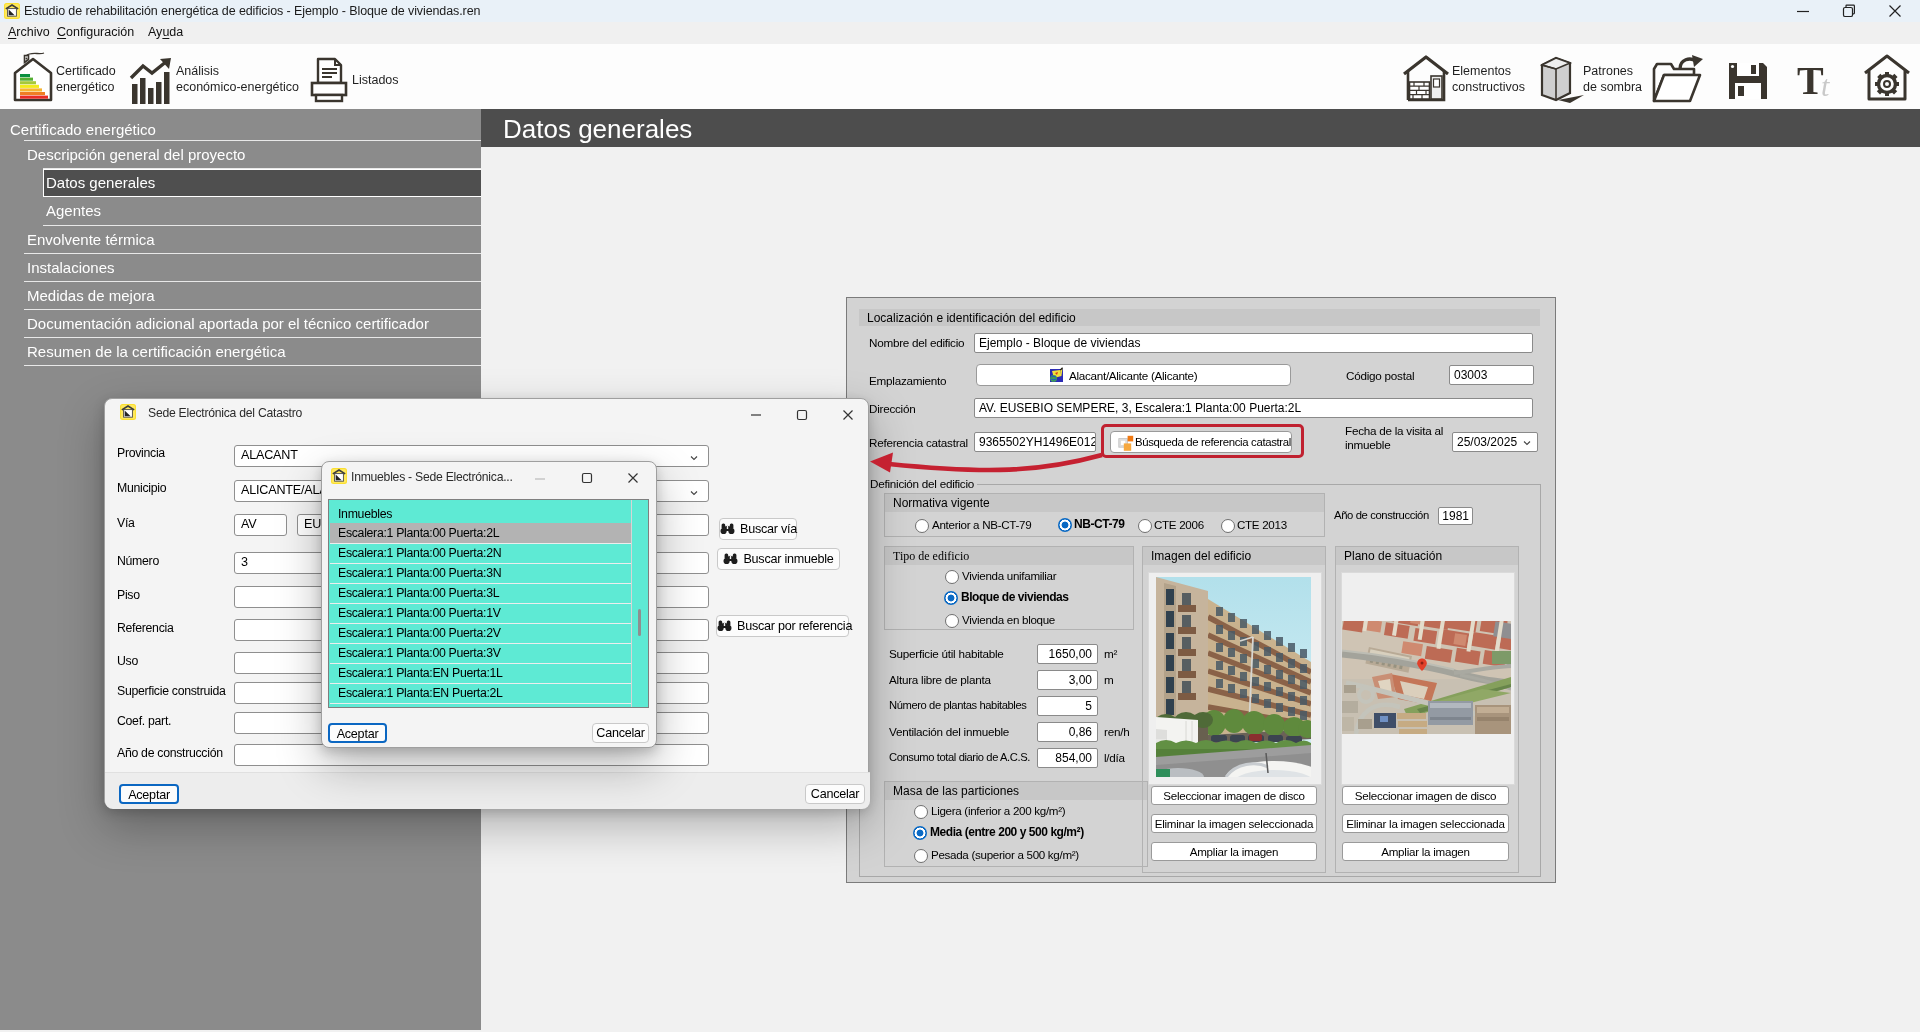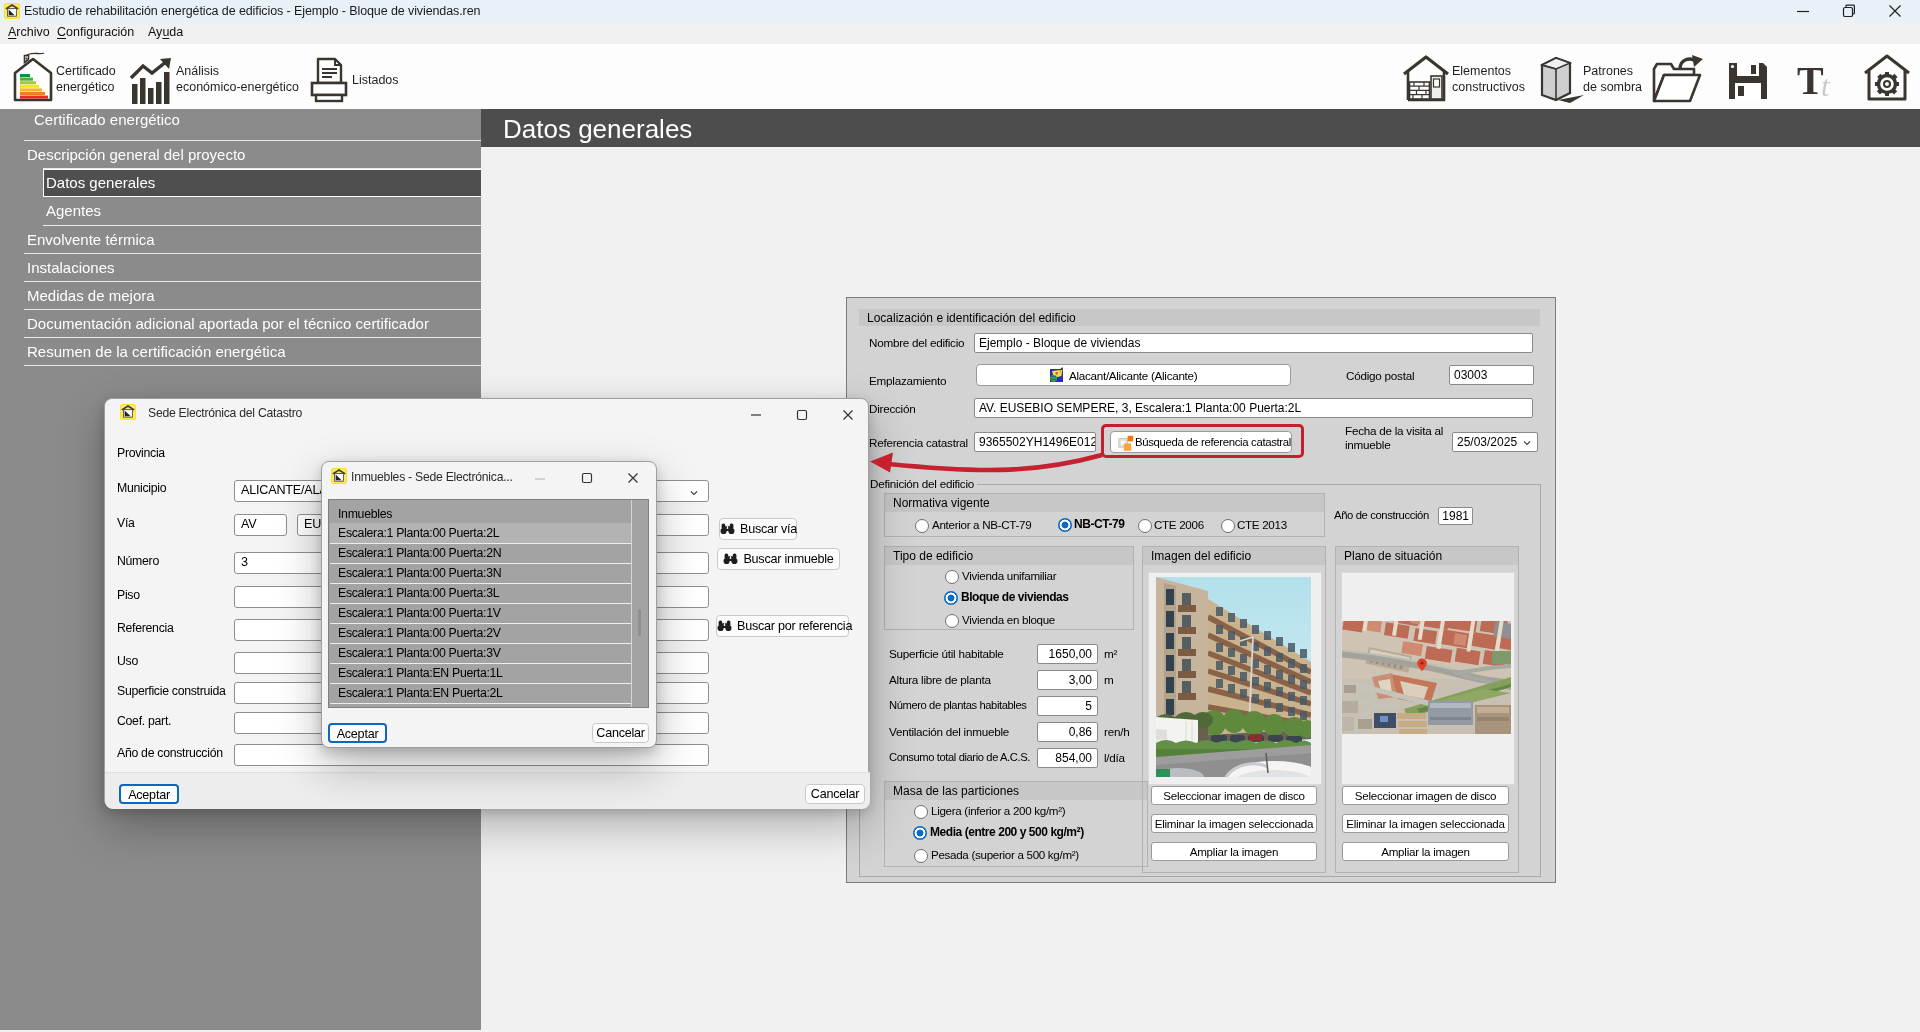--- a/index.html
+++ b/index.html
@@ -163,21 +163,21 @@
             <rect x="33" y="31" width="5" height="4"></rect>
           <rect x="17" y="23.5" width="4.5" height="4.5" transform="rotate(45 19 26)"></rect>
           <rect x="31" y="23.5" width="4.5" height="4.5" transform="rotate(45 33 26)"></rect>
           <rect x="17" y="38" width="4.5" height="4.5" transform="rotate(45 19 40)"></rect>
           <rect x="31" y="38" width="4.5" height="4.5" transform="rotate(45 33 40)"></rect>
         </g>
       </g>
     </svg>
   </div>
   <div class="abs" id="sidebar">
-    <span class="snav" style="left:10px;top:2px;margin-left:24px;">Certificado energético</span>
+    <span class="snav" style="left:10px;top:12px;">Certificado energético</span>
     <div class="ssep" style="left:24px;top:31px;width:457px;"></div>
     <span class="snav" style="left:27px;top:37px;">Descripción general del proyecto</span>
     <div class="ssep" style="left:43px;top:59px;width:438px;"></div>
     <div id="selitem"></div>
     <span class="snav" style="left:46px;top:65px;">Datos generales</span>
     <span class="snav" style="left:46px;top:93px;">Agentes</span>
     <div class="ssep" style="left:43px;top:116px;width:438px;"></div>
     <span class="snav" style="left:27px;top:122px;">Envolvente térmica</span>
     <div class="ssep" style="left:24px;top:144px;width:457px;"></div>
     <span class="snav" style="left:27px;top:150px;">Instalaciones</span>
@@ -245,21 +245,21 @@
     <div class="radio sel" style="left:211px;top:220px;"></div>
       <span class="rlabel b" style="left:227px;top:219px;">NB-CT-79</span>
     <div class="radio" style="left:291px;top:221px;"></div>
       <span class="rlabel" style="left:307px;top:220px;">CTE 2006</span>
     <div class="radio" style="left:374px;top:221px;"></div>
       <span class="rlabel" style="left:390px;top:220px;">CTE 2013</span>
     <span class="plabel" style="left:487px;top:211px;font-size:11.3px;letter-spacing:-0.4px;">Año de construcción</span>
     <div class="num" style="left:591px;top:209px;width:35px;height:18px;padding:1px 3px 0 0;">1981</div>
 
     <div class="gbox" style="left:37px;top:248px;width:250px;height:84px;">
-      <div class="strip" style="left:0;top:0;width:100%;height:18px;">
+      <div class="strip" style="left:0;top:0;width:100%;height:18px;font-family:Liberation Serif, serif;">
           <span>Tipo de edificio</span>
         </div>
     </div>
     <div class="radio" style="left:98px;top:272px;"></div>
       <span class="rlabel" style="left:115px;top:271px;">Vivienda unifamiliar</span>
     <div class="radio sel" style="left:97px;top:293px;"></div>
       <span class="rlabel b" style="left:114px;top:292px;">Bloque de viviendas</span>
     <div class="radio" style="left:98px;top:316px;"></div>
       <span class="rlabel" style="left:115px;top:315px;">Vivienda en bloque</span>
 
@@ -557,20 +557,23 @@
         <path d="M2 7 H12" stroke="#333" stroke-width="1.2"></path>
       </svg>
     <svg style="position:absolute;left:690px;top:9px;" width="14" height="14" viewBox="0 0 14 14">
         <rect x="2.5" y="2.5" width="9" height="9" rx="1.5" fill="none" stroke="#333" stroke-width="1.2"></rect>
       </svg>
     <svg style="position:absolute;left:736px;top:9px;" width="14" height="14" viewBox="0 0 14 14">
         <path d="M2.5 2.5 L11.5 11.5 M11.5 2.5 L2.5 11.5" stroke="#333" stroke-width="1.2"></path>
       </svg>
 
     <span class="dlabel" style="left:12px;top:47px;">Provincia</span>
+    <div class="dinput" style="left:129px;top:46px;width:475px;height:22px;">ALACANT<svg class="chev" style="right:10px;top:8px;" viewBox="0 0 8 8">
+          <path d="M1 2.5 L4 5.5 L7 2.5" fill="none" stroke="#444" stroke-width="1.1"></path>
+        </svg></div>
     <span class="dlabel" style="left:12px;top:82px;">Municipio</span>
     <div class="dinput" style="left:129px;top:81px;width:475px;height:22px;">ALICANTE/ALACANT<svg class="chev" style="right:10px;top:8px;" viewBox="0 0 8 8">
           <path d="M1 2.5 L4 5.5 L7 2.5" fill="none" stroke="#444" stroke-width="1.1"></path>
         </svg></div>
     <span class="dlabel" style="left:12px;top:117px;">Vía</span>
     <div class="dinput" style="left:129px;top:115px;width:53px;height:22px;">AV</div>
     <div class="dinput" style="left:192px;top:115px;width:412px;height:22px;">EUSEBIO SEMPERE</div>
     <span class="dlabel" style="left:12px;top:155px;">Número</span>
     <div class="dinput" style="left:129px;top:153px;width:475px;height:22px;">3</div>
     <span class="dlabel" style="left:12px;top:189px;">Piso</span>
@@ -625,21 +628,21 @@
     <span class="dtitle" style="left:29px;top:8px;">Inmuebles - Sede Electrónica...</span>
     <svg style="position:absolute;left:211px;top:10px;" width="14" height="14" viewBox="0 0 14 14">
         <path d="M2 7 H12" stroke="#b9b9b9" stroke-width="1.2"></path>
       </svg>
     <svg style="position:absolute;left:258px;top:9px;" width="14" height="14" viewBox="0 0 14 14">
         <rect x="2.5" y="2.5" width="9" height="9" rx="1.5" fill="none" stroke="#333" stroke-width="1.2"></rect>
       </svg>
     <svg style="position:absolute;left:304px;top:9px;" width="14" height="14" viewBox="0 0 14 14">
         <path d="M2.5 2.5 L11.5 11.5 M11.5 2.5 L2.5 11.5" stroke="#333" stroke-width="1.2"></path>
       </svg>
-    <div style="position:absolute;left:6px;top:37px;width:321px;height:209px;background:#a3a3a3;border:1px solid #7f7f7f;box-sizing:border-box;">
+    <div style="position:absolute;left:6px;top:37px;width:321px;height:209px;background:#5eead4;border:1px solid #7f7f7f;box-sizing:border-box;">
       <span class="dlabel" style="left:9px;top:7px;">Inmuebles</span>
       <div style="position:absolute;left:1px;top:23px;width:301px;height:20px;background:#b3b3b3;"></div>
       <span class="dlabel" style="left:9px;top:26px;">Escalera:1 Planta:00 Puerta:2L</span>
       <span class="dlabel" style="left:9px;top:46px;">Escalera:1 Planta:00 Puerta:2N</span>
       <span class="dlabel" style="left:9px;top:66px;">Escalera:1 Planta:00 Puerta:3N</span>
       <span class="dlabel" style="left:9px;top:86px;">Escalera:1 Planta:00 Puerta:3L</span>
       <span class="dlabel" style="left:9px;top:106px;">Escalera:1 Planta:00 Puerta:1V</span>
       <span class="dlabel" style="left:9px;top:126px;">Escalera:1 Planta:00 Puerta:2V</span>
       <span class="dlabel" style="left:9px;top:146px;">Escalera:1 Planta:00 Puerta:3V</span>
       <span class="dlabel" style="left:9px;top:166px;">Escalera:1 Planta:EN Puerta:1L</span>

